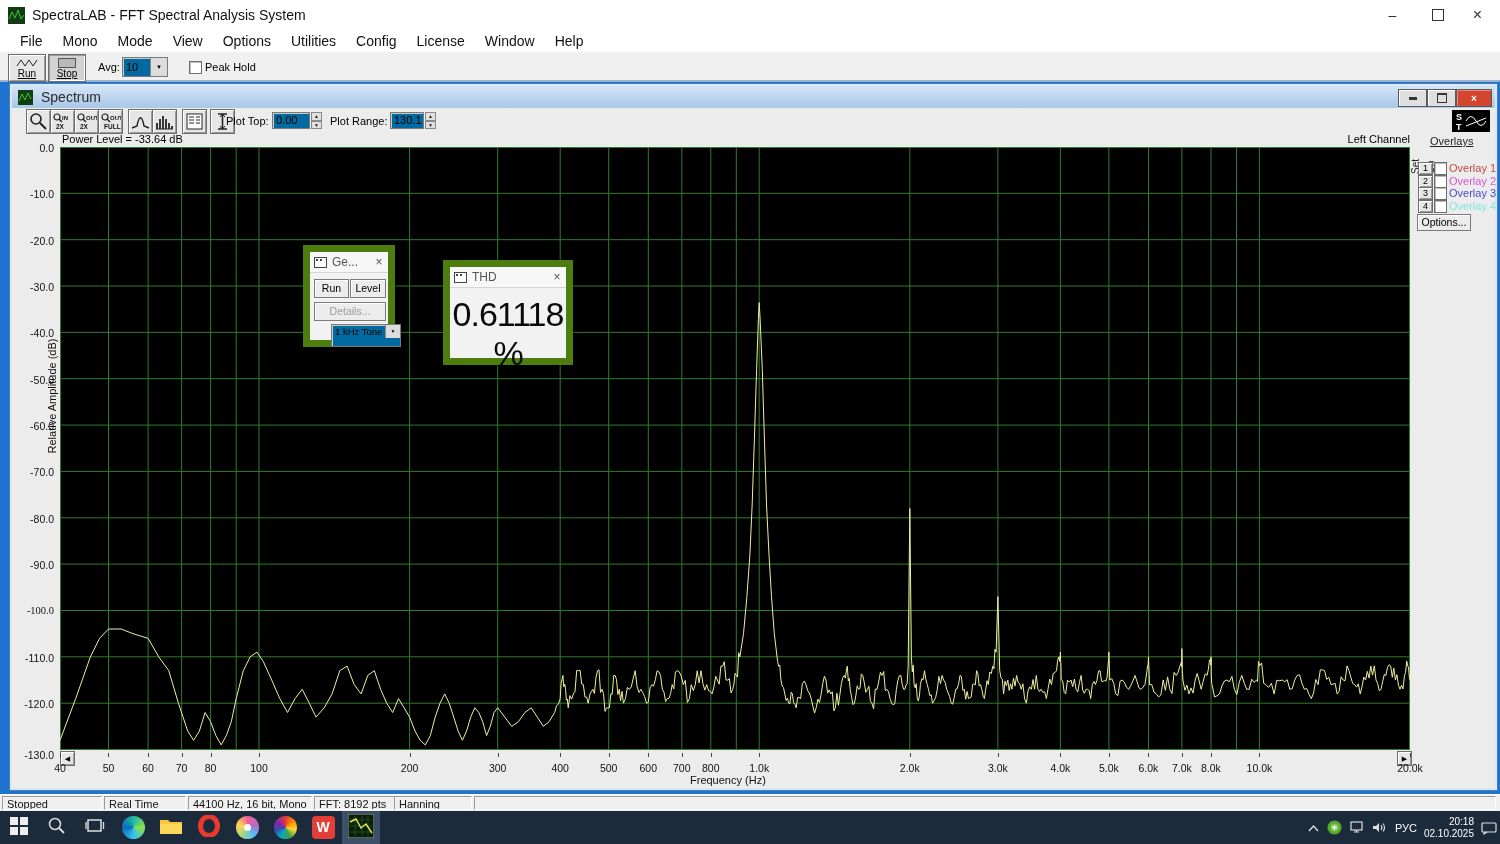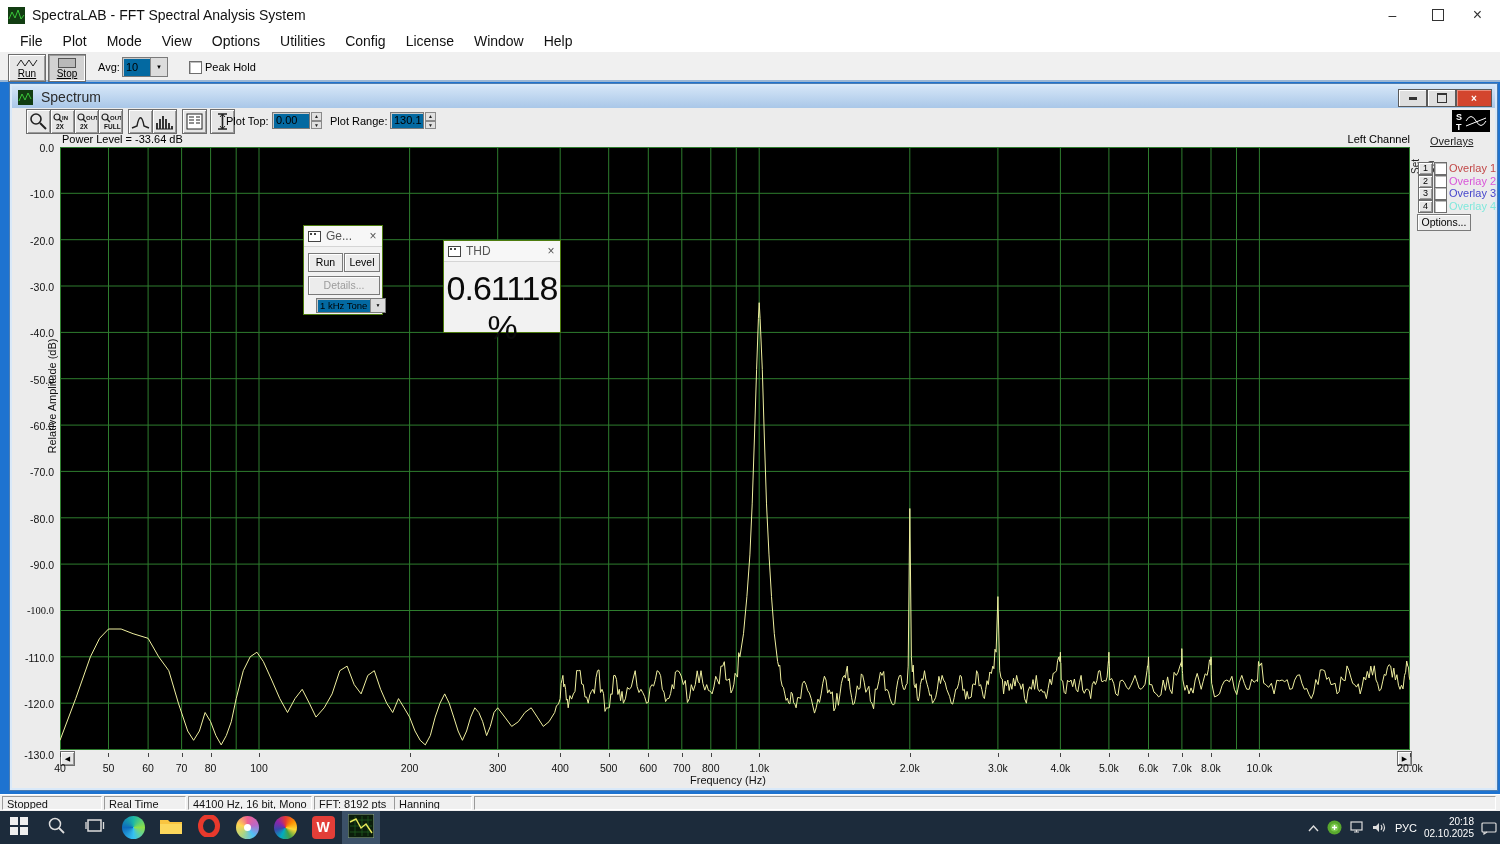--- a/index.html
+++ b/index.html
@@ -38,21 +38,21 @@
   .xtick{position:absolute;width:1px;height:4px;background:#444;}
   #ylabel-rot{left:-8px;top:390px;width:120px;transform:rotate(-90deg);transform-origin:center;font-size:11px;color:#111;text-align:center;}
   #freq-label{left:690px;top:774px;font-size:11px;color:#111;}
   .scrollbtn{width:13px;height:13px;font-size:7px;line-height:11px;text-align:center;}
   
   #overlays-hdr{left:1430px;top:135px;font-size:11px;text-decoration:underline;color:#222;}
   .rot{position:absolute;font-size:10px;color:#222;transform:rotate(-90deg);transform-origin:left bottom;white-space:nowrap;}
   .ov-num{position:absolute;width:13px;height:11px;font-size:9px;line-height:11px;text-align:center;}
   .ov-label{position:absolute;font-size:11px;}
   
-  .dlg{background:#f2f2f2;border:1px solid #4d7c0f;box-shadow:1px 1px 3px rgba(0,0,0,.4);}
+  .dlg{background:#f2f2f2;border:7px solid #4d7c0f;box-shadow:1px 1px 3px rgba(0,0,0,.4);margin-top:20px;}
   .dlg-title{height:20px;display:flex;align-items:center;border-bottom:1px solid #d5d5d5;background:#f7f7f7;}
   .dlg-title-text{font-size:12px;color:#555;margin-left:5px;flex:1;}
   .dlg-x{width:18px;text-align:center;color:#555;font-size:12px;}
   .mini-icon{width:11px;height:9px;border:1px solid #444;margin-left:4px;position:relative;background:#fff;}
   .mini-icon:before{content:"";position:absolute;left:1px;top:1px;width:2px;height:2px;background:#444;box-shadow:4px 0 0 #444;}
   .dbtn{position:absolute;background:#ececec;border:1px solid #7a7a7a;box-shadow:inset 1px 1px 0 #fff;font-size:10.5px;text-align:center;}
   #thd-value{position:absolute;left:0;top:28px;width:100%;text-align:center;font-size:34px;color:#0a0a0a;letter-spacing:-1px;}
   
   #statusbar{left:0;top:794px;width:1500px;height:17px;background:#f0f0f0;border-top:1px solid #fff;}
   .status-cell{position:absolute;top:1px;height:14px;background:#f0f0f0;border:1px solid;border-color:#9a9a9a #ffffff #ffffff #9a9a9a;font-size:11px;padding:0 4px;line-height:14px;box-sizing:border-box;color:#111;white-space:nowrap;overflow:hidden;}
@@ -81,21 +81,21 @@
     <div class="abs winbtn" style="left:1415px">
         <span style="display:block;width:10px;height:10px;border:1px solid #333"></span>
       </div>
     <div class="abs winbtn" style="left:1455px">
         <span style="font-size:16px">×</span>
       </div>
   </div>
 
   <div class="abs" id="menubar">
       <span class="menu-item">File</span>
-      <span class="menu-item">Plot</span>
+      <span class="menu-item">Mono</span>
       <span class="menu-item">Mode</span>
       <span class="menu-item">View</span>
       <span class="menu-item">Options</span>
       <span class="menu-item">Utilities</span>
       <span class="menu-item">Config</span>
       <span class="menu-item">License</span>
       <span class="menu-item">Window</span>
       <span class="menu-item">Help</span>
     </div>
 
@@ -287,21 +287,21 @@
 
   <div class="abs dlg" style="left:303px;top:225px;width:78px;height:88px">
     <div class="dlg-title">
       <span class="mini-icon"></span>
       <span class="dlg-title-text">Ge...</span>
       <span class="dlg-x">×</span>
     </div>
     <div class="dbtn" style="left:4px;top:27px;width:33px;height:17px;line-height:16px">Run</div>
     <div class="dbtn" style="left:40px;top:27px;width:34px;height:17px;line-height:16px">Level</div>
     <div class="dbtn" style="left:4px;top:50px;width:70px;height:17px;line-height:16px;color:#9c9c9c">Details...</div>
-    <div class="abs field" style="left:12px;top:72px;width:70px;height:15px;font-size:9.5px;line-height:11px">
+    <div class="abs field" style="left:21px;top:72px;width:70px;height:23px;font-size:9.5px;line-height:11px">
       <span>1 kHz Tone</span>
       <span class="abs" style="right:0;top:0;width:14px;height:13px;background:#dcdcdc;border-left:1px solid #8a8a8a;text-align:center;font-size:5px;line-height:13px">▼</span>
     </div>
   </div>
 
   <div class="abs dlg" style="left:443px;top:240px;width:116px;height:91px">
     <div class="dlg-title">
       <span class="mini-icon"></span>
       <span class="dlg-title-text">THD</span>
       <span class="dlg-x">×</span>

